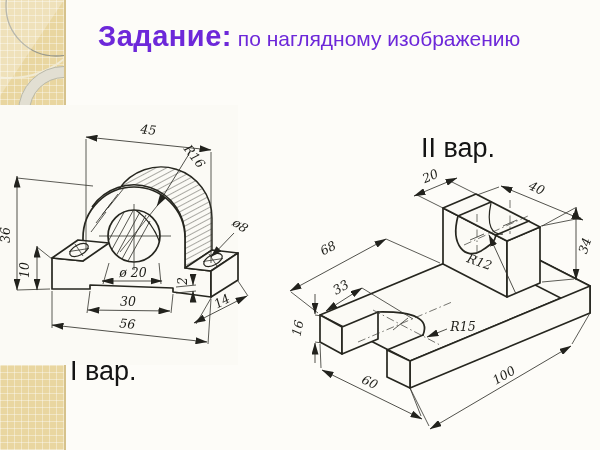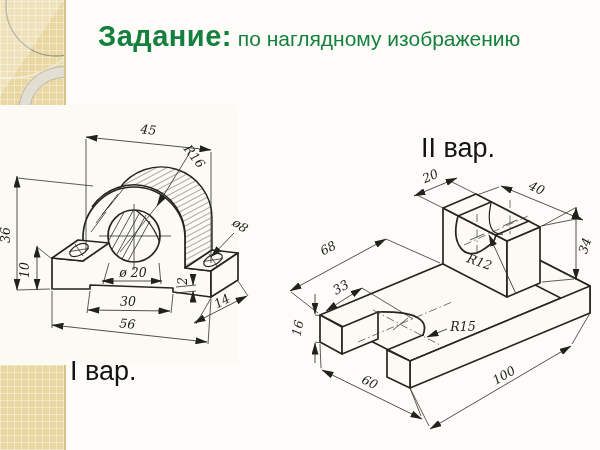--- a/index.html
+++ b/index.html
@@ -51,21 +51,21 @@
       <circle cx="56" cy="6" r="50" fill="none" stroke="#9a9a8c" stroke-width="1.3"></circle>
       <circle cx="10" cy="-8" r="86" fill="none" stroke="#f1ead2" stroke-width="2"></circle>
       <circle cx="64" cy="112" r="40" fill="none" stroke="#e2dfd2" stroke-width="11"></circle>
       <circle cx="64" cy="112" r="45.5" fill="none" stroke="#b9b9aa" stroke-width="1"></circle>
       <circle cx="64" cy="112" r="34.5" fill="none" stroke="#b9b9aa" stroke-width="1"></circle>
       <circle cx="22" cy="138" r="26" fill="none" stroke="#f4f0de" stroke-width="8"></circle>
       <path d="M0,0 L64,0 L0,96 Z" fill="rgba(255,255,255,0.28)"></path>
     </svg>
   </div>
 
-  <div class="title-block" style="color:#15803d;">
+  <div class="title-block" style="color:#6d28d9;">
     <div><span class="title-lead">Задание:</span><span class="title-rest"> по наглядному изображению</span></div>
   </div>
 
   <div class="scan1">
   <svg width="250" height="264" viewBox="0 0 250 264">
     <defs>
       <marker id="ar" orient="auto-start-reverse" markerUnits="userSpaceOnUse" markerWidth="12" markerHeight="7" refX="11.5" refY="3.5" viewBox="0 0 12 7">
         <path d="M0,0 L12,3.5 L0,7 Z" fill="#22221d"></path>
       </marker>
       <pattern id="hatchB" width="5" height="5" patternUnits="userSpaceOnUse" patternTransform="rotate(62)">

